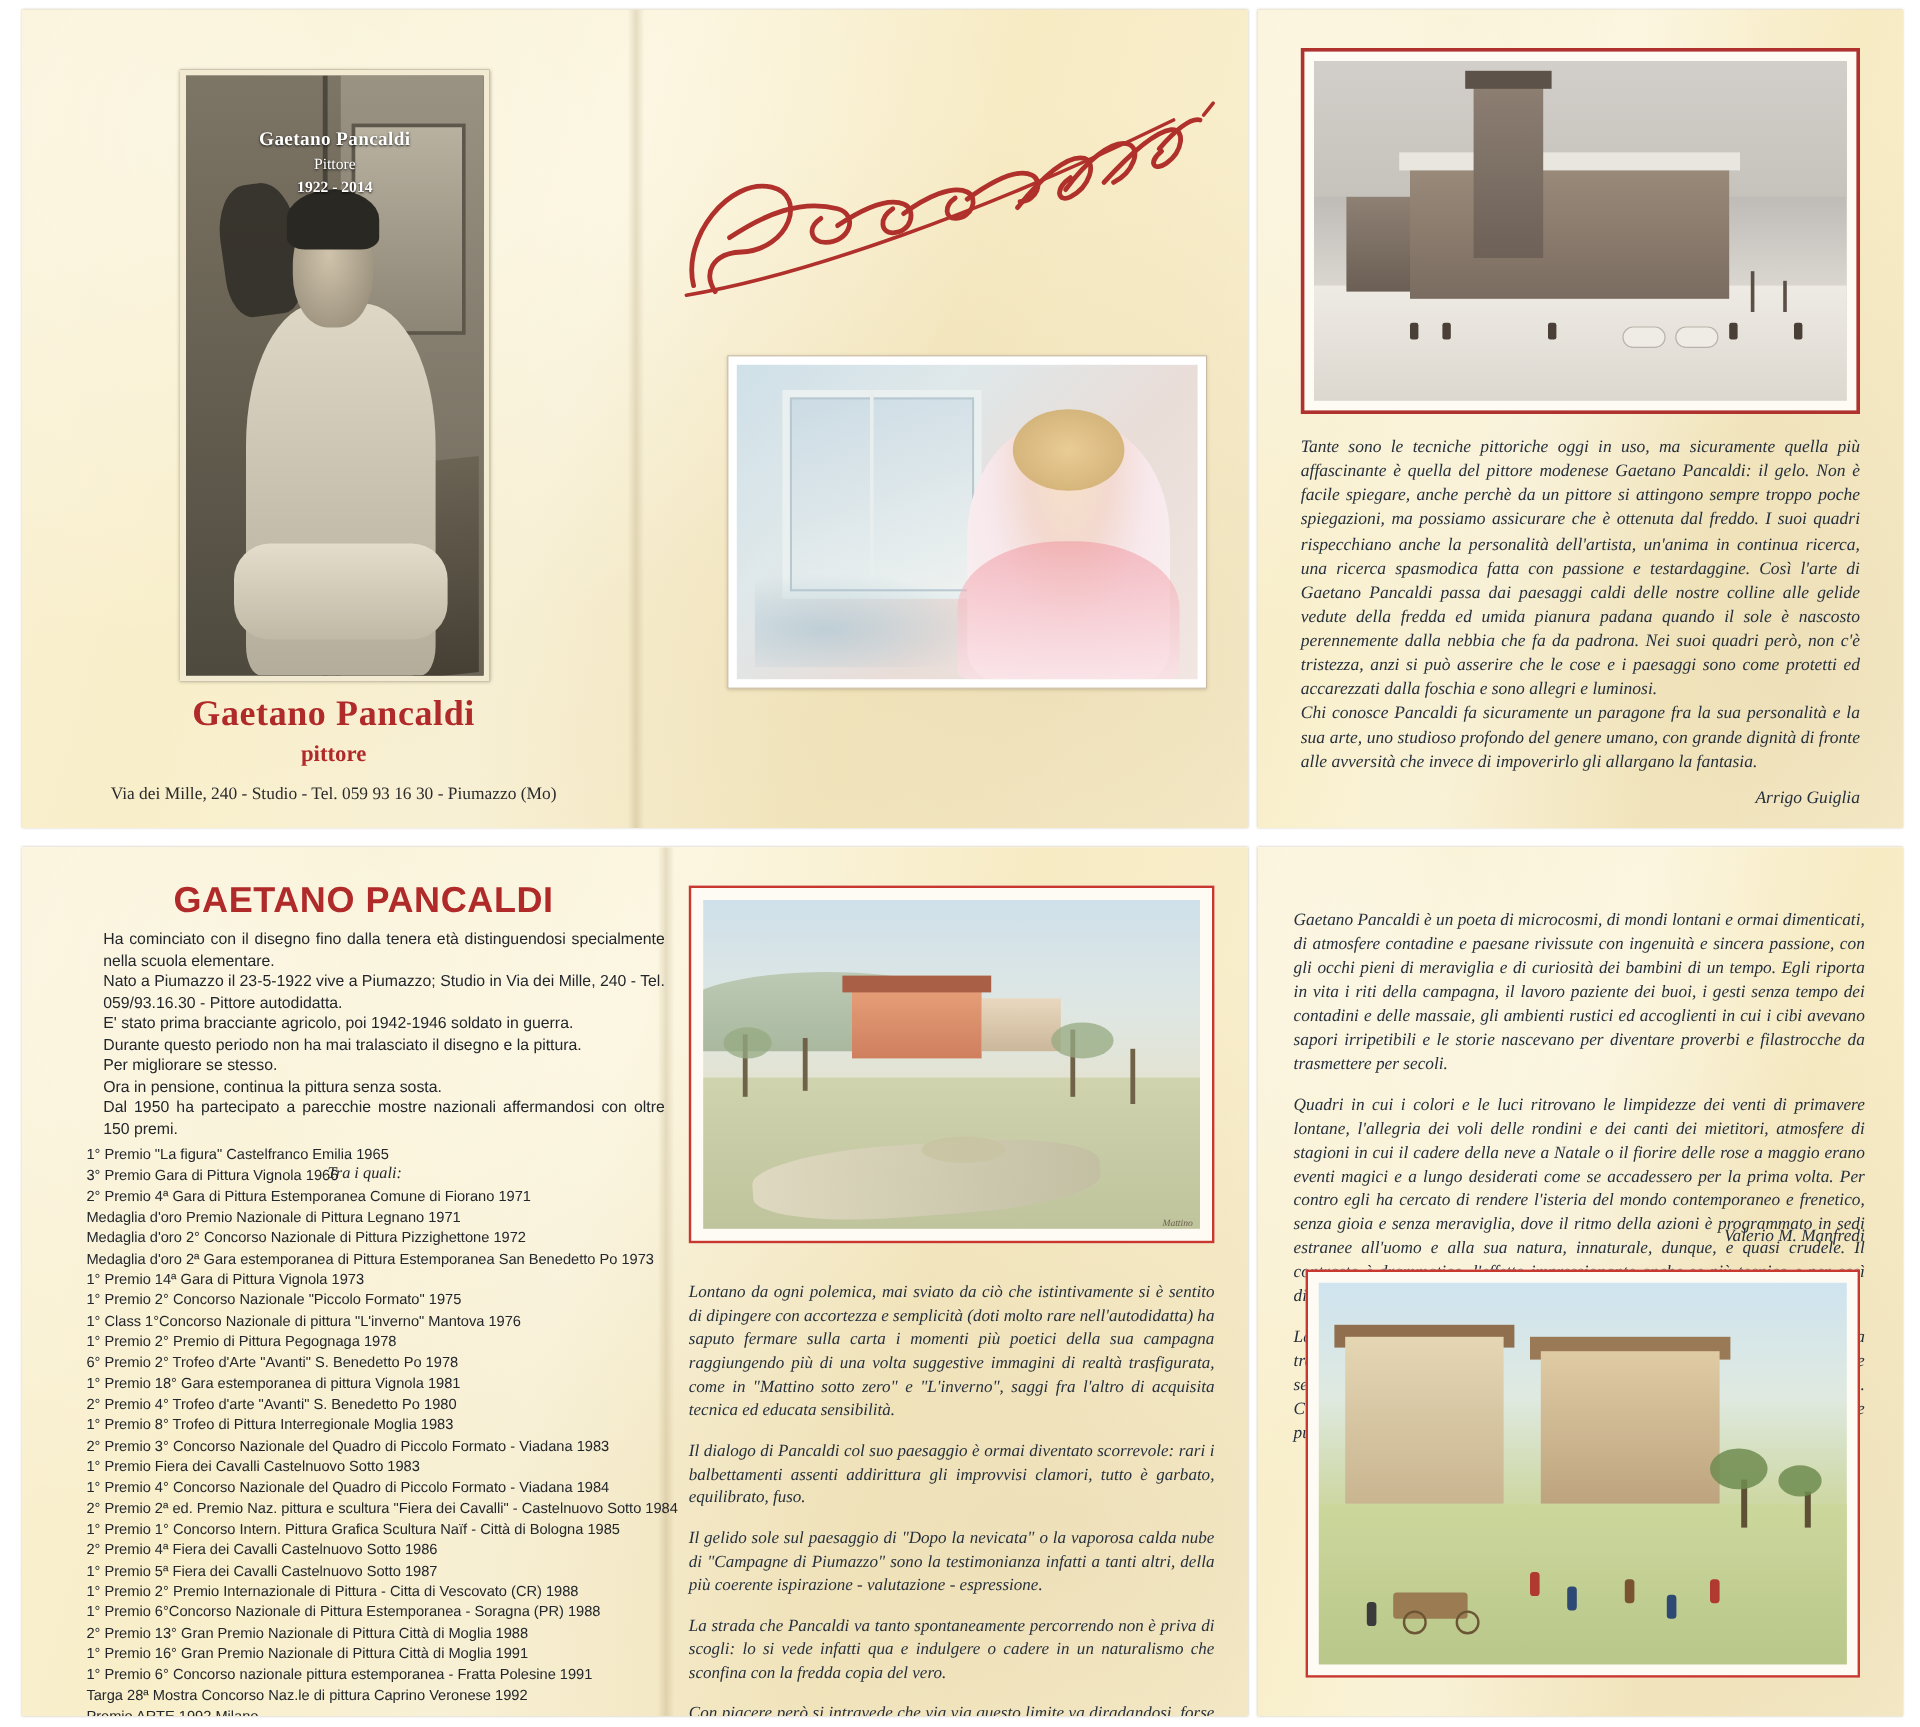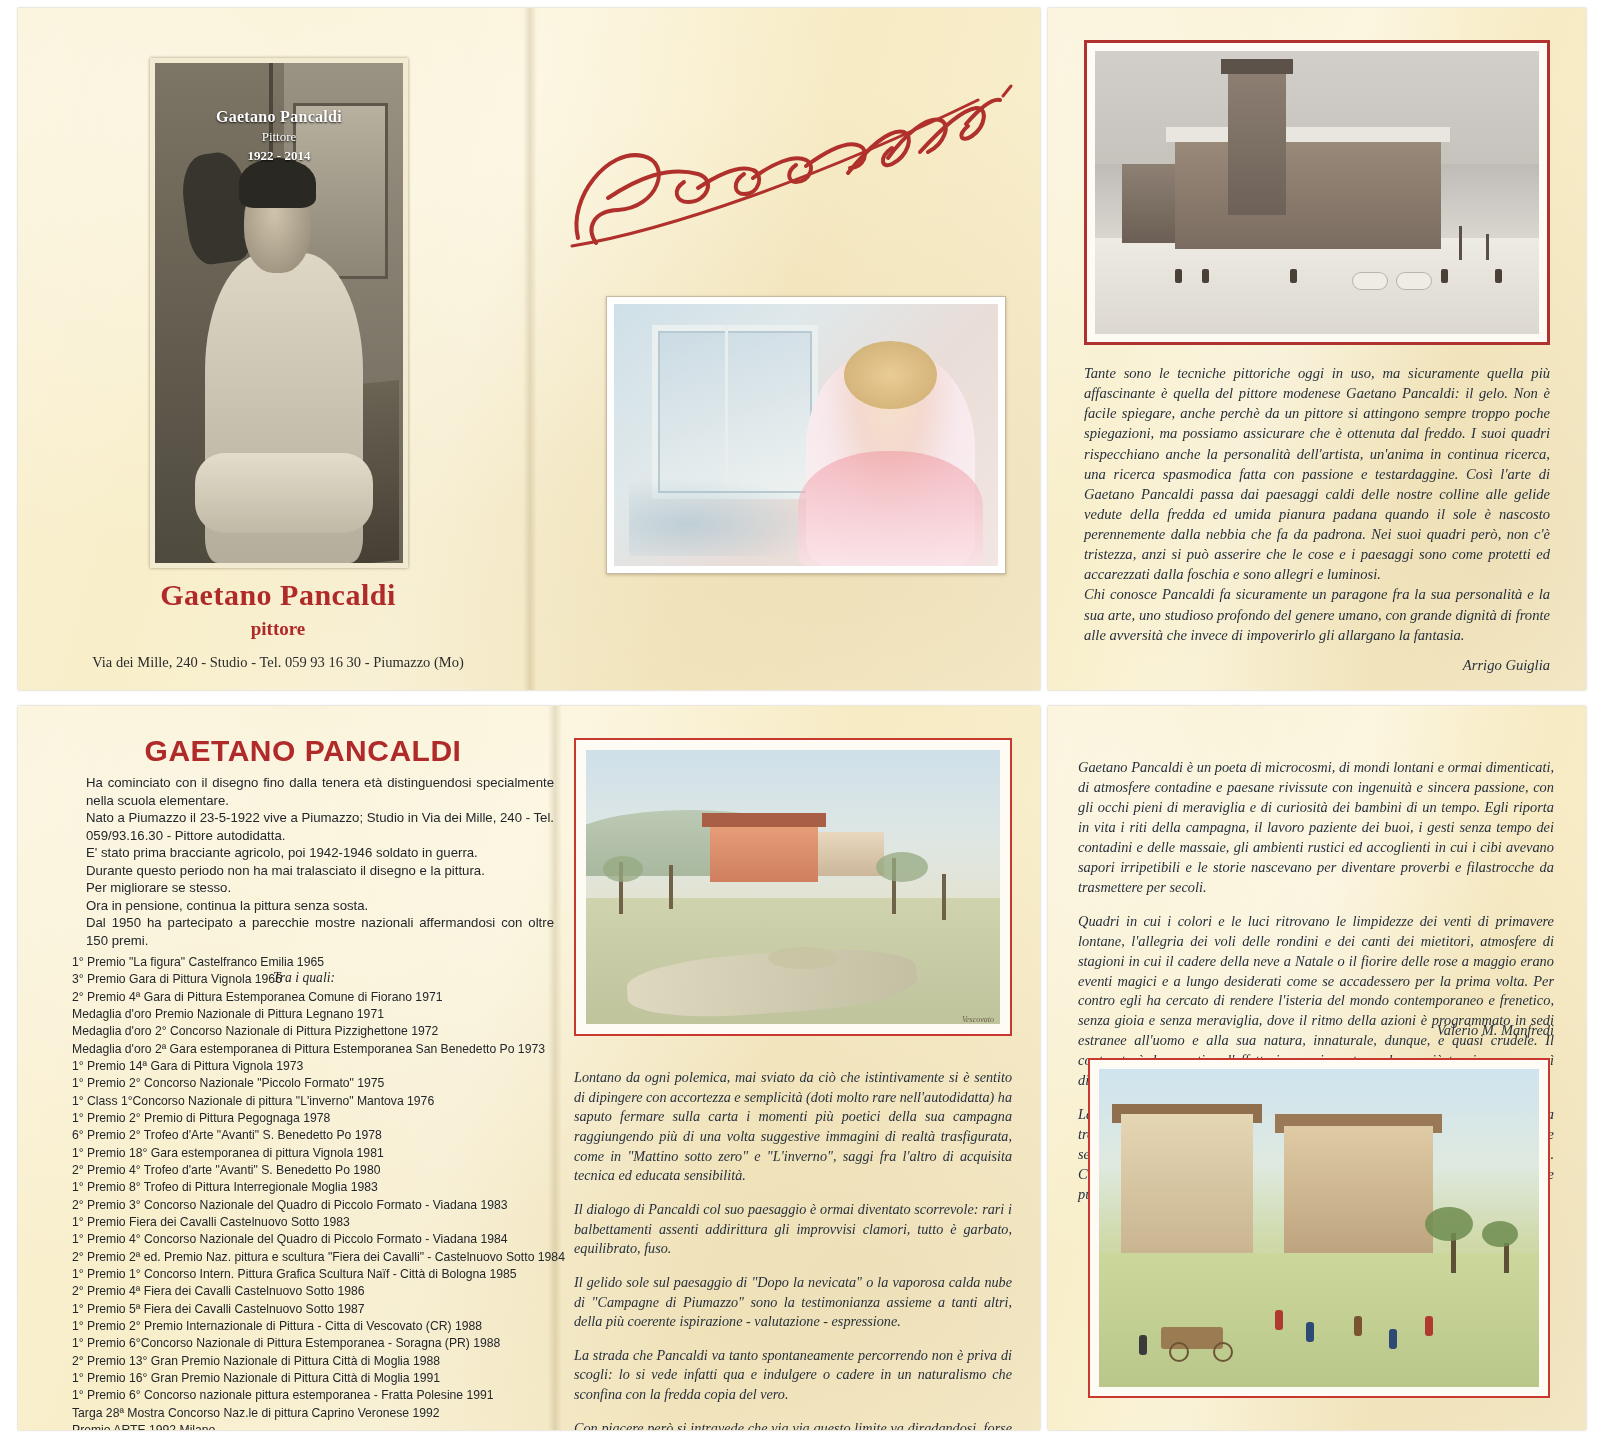--- a/index.html
+++ b/index.html
@@ -566,27 +566,27 @@
       <div class="ld-field"></div>
       <div class="ld-path"></div>
       <div class="ld-tree" style="left:8%; bottom:40%; height:52px;"></div>
       <div class="ld-tree" style="left:20%; bottom:42%; height:44px;"></div>
       <div class="ld-tree" style="left:74%; bottom:40%; height:56px;"></div>
       <div class="ld-tree" style="left:86%; bottom:38%; height:46px;"></div>
       <div class="ld-bush" style="left:4%; bottom:52%; width:40px; height:26px;"></div>
       <div class="ld-bush" style="left:70%; bottom:52%; width:52px; height:30px;"></div>
       <div class="ld-bush" style="left:44%; bottom:20%; width:70px; height:22px; background:rgba(200,195,160,.7);"></div>
     </div>
-    <span class="tiny-sign">Vescovato</span>
+    <span class="tiny-sign">Mattino</span>
   </div>
 
   <div class="body-text" id="bl-text">
     <p>Lontano da ogni polemica, mai sviato da ciò che istintivamente si è sentito di dipingere con accortezza e semplicità (doti molto rare nell'autodidatta) ha saputo fermare sulla carta i momenti più poetici della sua campagna raggiungendo più di una volta suggestive immagini di realtà trasfigurata, come in "Mattino sotto zero" e "L'inverno", saggi fra l'altro di acquisita tecnica ed educata sensibilità.</p>
     <p>Il dialogo di Pancaldi col suo paesaggio è ormai diventato scorrevole: rari i balbettamenti assenti addirittura gli improvvisi clamori, tutto è garbato, equilibrato, fuso.</p>
-    <p>Il gelido sole sul paesaggio di "Dopo la nevicata" o la vaporosa calda nube di "Campagne di Piumazzo" sono la testimonianza assieme a tanti altri, della più coerente ispirazione - valutazione - espressione.</p>
+    <p>Il gelido sole sul paesaggio di "Dopo la nevicata" o la vaporosa calda nube di "Campagne di Piumazzo" sono la testimonianza infatti a tanti altri, della più coerente ispirazione - valutazione - espressione.</p>
     <p>La strada che Pancaldi va tanto spontaneamente percorrendo non è priva di scogli: lo si vede infatti qua e indulgere o cadere in un naturalismo che sconfina con la fredda copia del vero.</p>
     <p>Con piacere però si intravede che via via questo limite va diradandosi, forse per merito dei contatti sempre più frequenti col mondo della pittura.</p>
 
   </div>
 </div>
 
 <div class="scan" id="panel-br">
   <div class="body-text" id="br-text">
     <p>Gaetano Pancaldi è un poeta di microcosmi, di mondi lontani e ormai dimenticati, di atmosfere contadine e paesane rivissute con ingenuità e sincera passione, con gli occhi pieni di meraviglia e di curiosità dei bambini di un tempo. Egli riporta in vita i riti della campagna, il lavoro paziente dei buoi, i gesti senza tempo dei contadini e delle massaie, gli ambienti rustici ed accoglienti in cui i cibi avevano sapori irripetibili e le storie nascevano per diventare proverbi e filastrocche da trasmettere per secoli.</p>
     <p>Quadri in cui i colori e le luci ritrovano le limpidezze dei venti di primavere lontane, l'allegria dei voli delle rondini e dei canti dei mietitori, atmosfere di stagioni in cui il cadere della neve a Natale o il fiorire delle rose a maggio erano eventi magici e a lungo desiderati come se accadessero per la prima volta. Per contro egli ha cercato di rendere l'isteria del mondo contemporaneo e frenetico, senza gioia e senza meraviglia, dove il ritmo della azioni è programmato in sedi estranee all'uomo e alla sua natura, innaturale, dunque, e quasi crudele. Il contrasto è drammatico, l'effetto impressionante anche se più tecnico e per così dire, forzato.</p>

